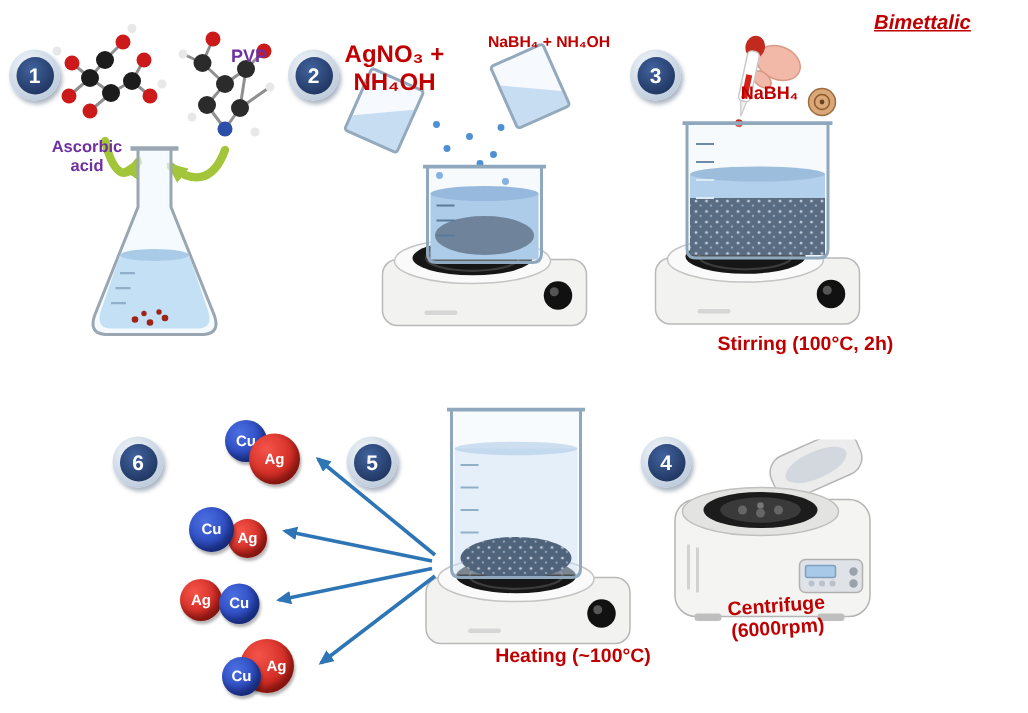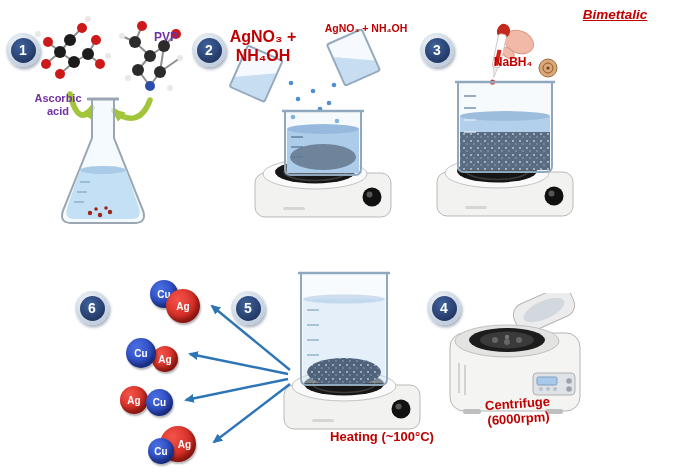--- a/index.html
+++ b/index.html
@@ -191,21 +191,21 @@
       <line x1="66" y1="112" x2="78" y2="112" stroke="#5a7a9a" stroke-width="1.4"></line>
       <line x1="66" y1="122" x2="78" y2="122" stroke="#5a7a9a" stroke-width="1.4"></line>
       <line x1="66" y1="132" x2="78" y2="132" stroke="#5a7a9a" stroke-width="1.4"></line>
     </g>
   </svg>
 
   <div class="label red" style="left:228px;top:28px;width:70px;font-size:16px;">
     <div>AgNO₃ +</div>
     <div>NH₄OH</div>
   </div>
-  <div class="label red" style="left:314px;top:22px;width:104px;font-size:10.5px;">AgNO₃ + NH₄OH</div>
+  <div class="label red" style="left:314px;top:22px;width:104px;font-size:10.5px;">NaBH₄ + NH₄OH</div>
 
   <svg class="scene" style="left:420px;top:20px;" width="185" height="215" viewBox="0 0 185 215">
     <defs>
       <pattern id="dots3" width="7" height="7" patternUnits="userSpaceOnUse">
         <circle cx="2" cy="2" r="0.9" fill="#cfd8e8" opacity="0.85"></circle>
         <circle cx="5" cy="5" r="0.7" fill="#8fa3c0"></circle>
       </pattern>
     </defs>
 
     <g>
@@ -244,20 +244,21 @@
       <path d="M38,62 L38,146 Q38,152 44,152 L126,152 Q132,152 132,146 L132,62" fill="rgba(228,240,250,0.30)" stroke="#8fa8bd" stroke-width="2"></path>
       <line x1="35" y1="62" x2="135" y2="62" stroke="#8fa8bd" stroke-width="2.5"></line>
       <line x1="44" y1="76" x2="56" y2="76" stroke="#6b8aa8" stroke-width="1.4"></line>
       <line x1="44" y1="88" x2="56" y2="88" stroke="#6b8aa8" stroke-width="1.4"></line>
       <line x1="44" y1="100" x2="56" y2="100" stroke="#dfe9f2" stroke-width="1.4"></line>
       <line x1="44" y1="112" x2="56" y2="112" stroke="#dfe9f2" stroke-width="1.4"></line>
     </g>
   </svg>
 
   <div class="label red" style="left:443px;top:55px;width:52px;font-size:12px;margin-left:44px;">NaBH₄</div>
+  <div class="label red" style="left:462px;top:221px;width:150px;font-size:13px;">Stirring (100°C, 2h)</div>
 
   <svg class="scene" style="left:275px;top:265px;" width="170" height="190" viewBox="0 0 170 190">
     <defs>
       <pattern id="dots5" width="7" height="7" patternUnits="userSpaceOnUse">
         <circle cx="2" cy="2" r="0.9" fill="#cfd8e8" opacity="0.85"></circle>
         <circle cx="5" cy="5" r="0.7" fill="#8fa3c0"></circle>
       </pattern>
     </defs>
 
     <g transform="translate(7,100)">

